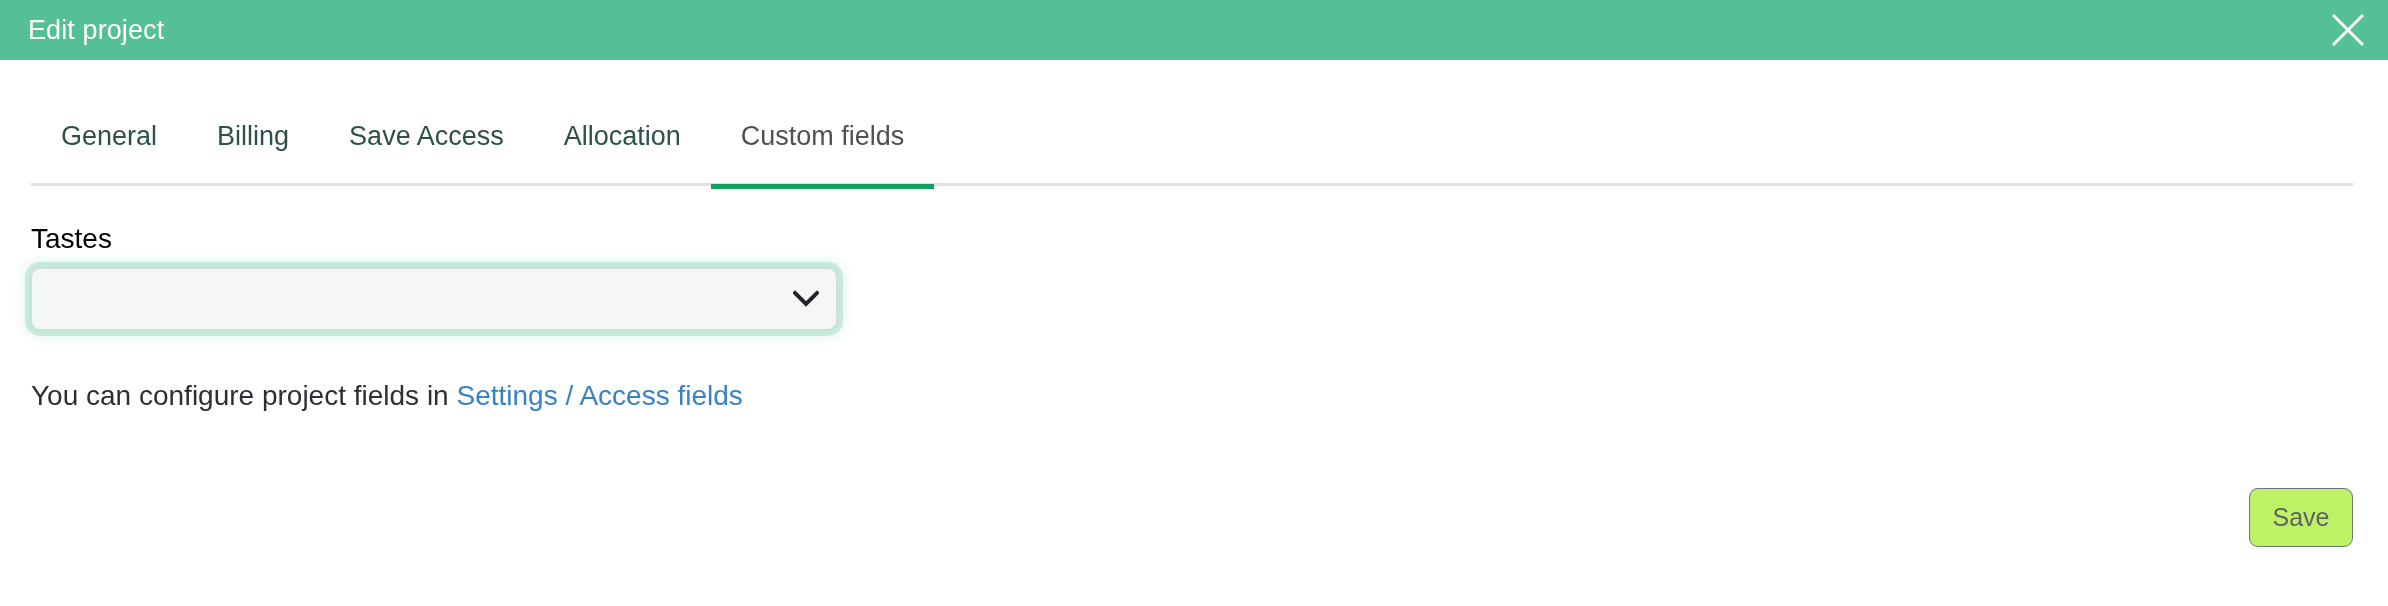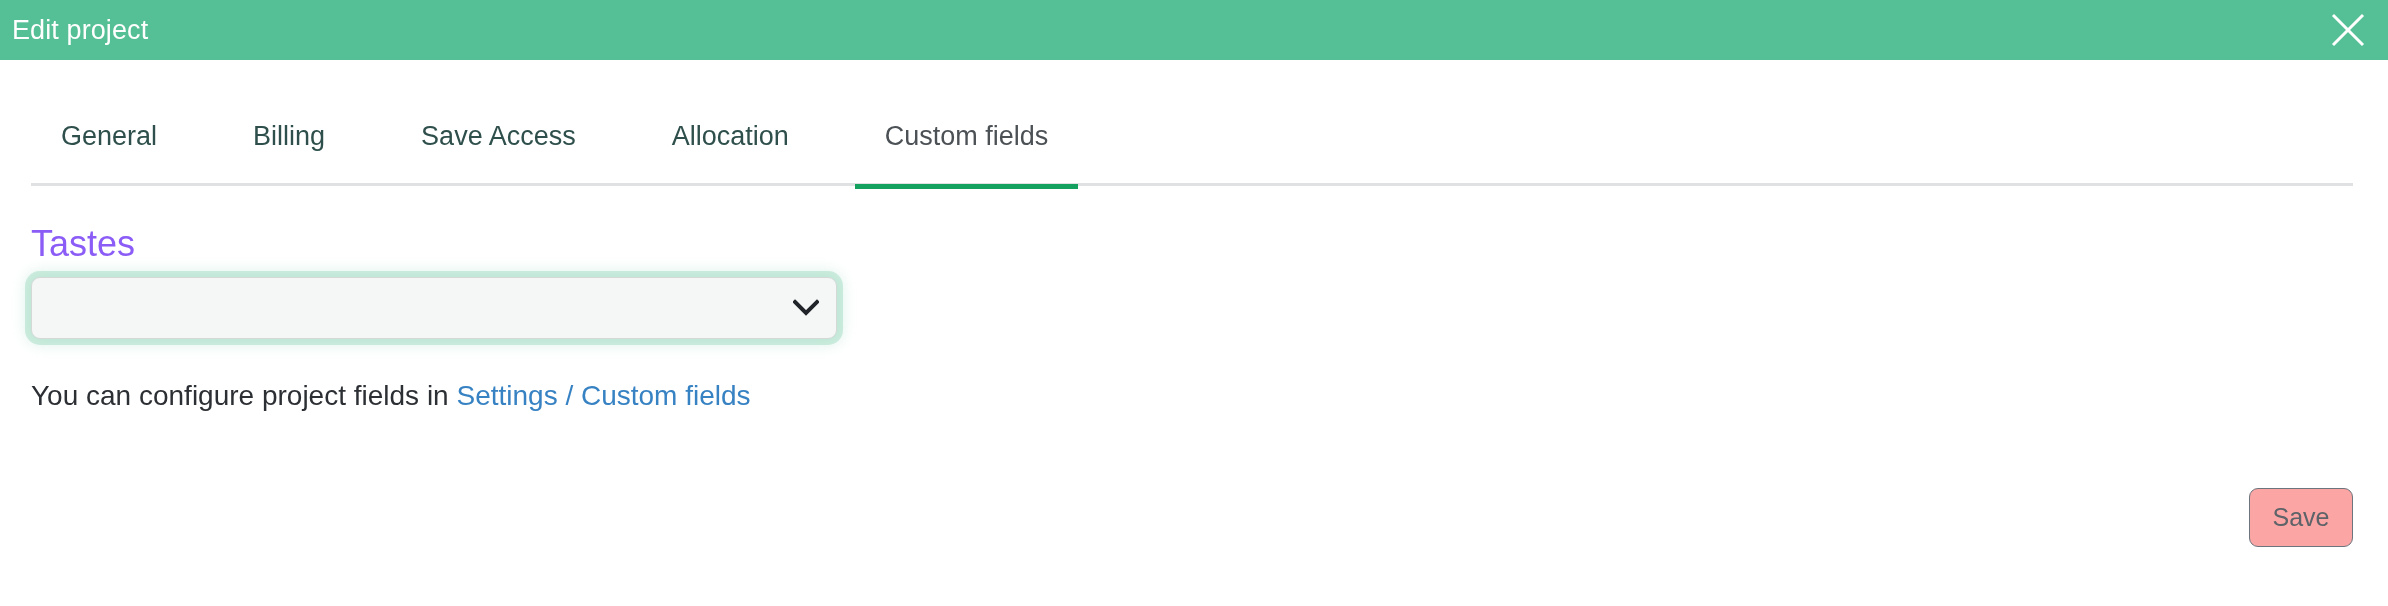--- a/index.html
+++ b/index.html
@@ -29,21 +29,21 @@
     background: #55bf95;
     display: flex;
     align-items: center;
   }
 
   .modal-title {
     color: #ffffff;
     font-size: 27px;
     font-weight: 400;
     line-height: 1;
-    margin-left: 12px;
+    margin-left: 28px;
     letter-spacing: 0.1px;
     white-space: nowrap;
   }
 
   .close-btn {
     position: absolute;
     right: 18px;
     top: 50%;
     transform: translateY(-50%);
     width: 44px;
@@ -60,21 +60,20 @@
   
   .tabs {
     position: absolute;
     top: 102px;
     left: 31px;
     width: 2322px;
     height: 84px;
     display: flex;
     align-items: flex-start;
     border-bottom: 3px solid #e0e1e3;
-    gap: 36px;
   }
 
   .tab {
     position: relative;
     padding: 0 30px;
     height: 84px;
     display: flex;
     align-items: flex-start;
     padding-top: 18px;
     font-size: 27px;
@@ -103,22 +102,22 @@
   }
 
   
   .field-block {
     position: absolute;
     top: 222px;
     left: 31px;
   }
 
   .field-label {
-    font-size: 36px;
-    color: #8b5cf6;
+    font-size: 28px;
+    color: #000000;
     line-height: 1.2;
     margin-bottom: 12px;
     white-space: nowrap;
   }
 
   .select-wrap {
     position: relative;
     width: 806px;
     height: 62px;
   }
@@ -187,21 +186,21 @@
     align-items: center;
     gap: 30px;
   }
 
   .btn {
     min-width: 104px;
     height: 59px;
     padding: 0 20px;
     border-radius: 9px;
     border: 1px solid #6c757d;
-    background: #fca5a5;
+    background: #bef264;
     color: #5d6368;
     font-size: 25px;
     font-family: "Liberation Sans", sans-serif;
     line-height: 1;
     display: flex;
     align-items: center;
     justify-content: center;
     cursor: pointer;
     white-space: nowrap;
   }
@@ -249,20 +248,20 @@
       </div>
       <span class="select-chevron">
         <svg width="26" height="18" viewBox="0 0 26 18" aria-hidden="true">
           <path d="M2 3 L13 14 L24 3" fill="none" stroke="#212529" stroke-width="4" stroke-linecap="square"></path>
         </svg>
       </span>
     </div>
   </div>
 
   <div class="helper-text">
-    <span>You can configure project fields in </span><a class="helper-link">Settings / Custom fields</a>
+    <span>You can configure project fields in </span><a class="helper-link">Settings / Access fields</a>
   </div>
 
   <div class="footer">
     <button class="btn">Save</button>
   </div>
 
 </div>
 
 </body></html>

